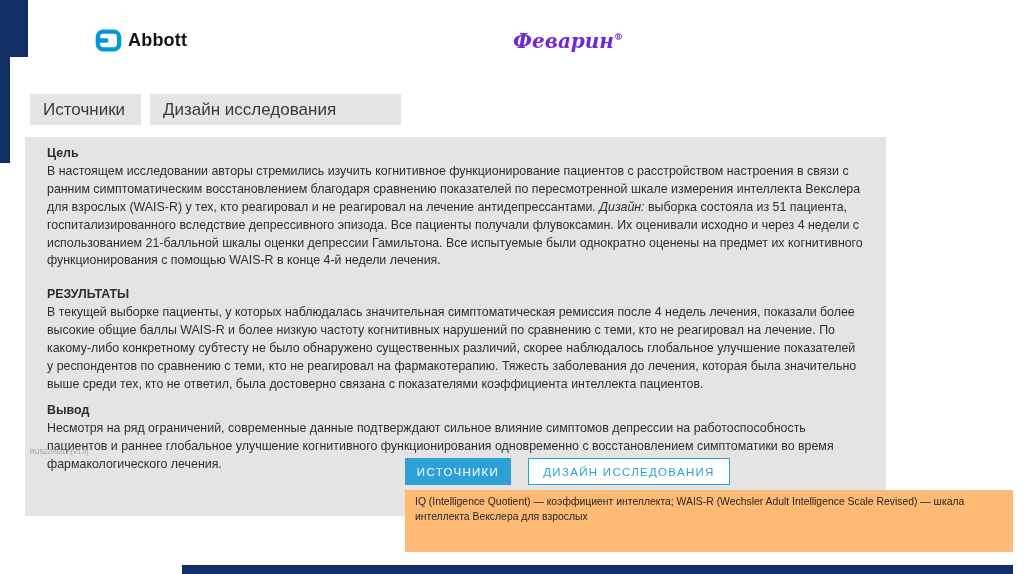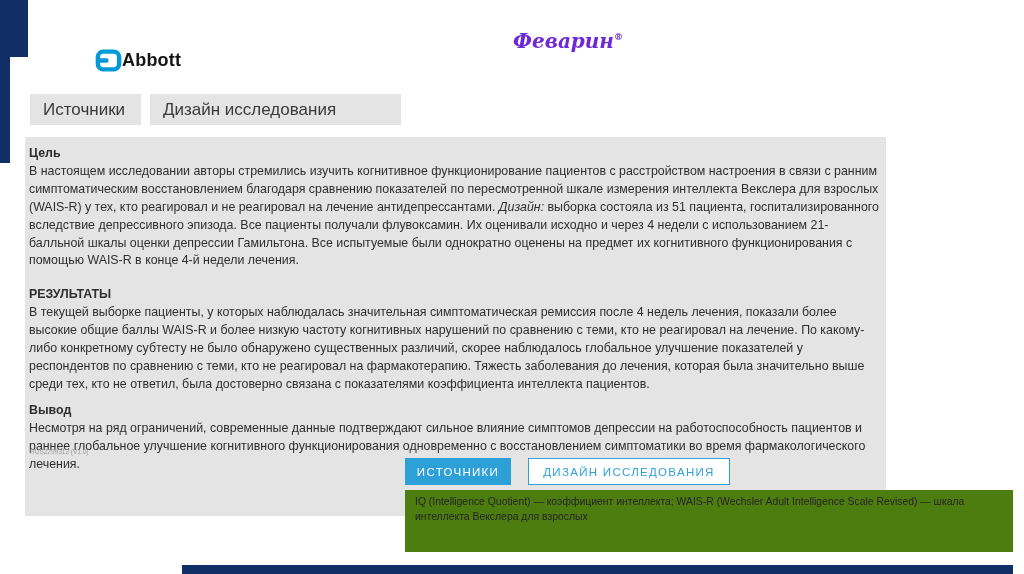--- a/index.html
+++ b/index.html
@@ -5,58 +5,58 @@
   html,body{margin:0;padding:0;background:#fff;}
   .page{
     position:relative;width:1024px;height:574px;background:#ffffff;
     font-family:"Liberation Sans",sans-serif;overflow:hidden;
   }
   
   .corner-block{position:absolute;left:0;top:0;width:28px;height:57px;background:#112f66;}
   .left-strip{position:absolute;left:0;top:0;width:10px;height:163px;background:#112f66;}
   .bottom-bar{position:absolute;left:182px;top:565px;width:831px;height:9px;background:#112f66;}
   
-  .logo{position:absolute;left:95px;top:29px;display:flex;align-items:center;margin-top:20px;}
+  .logo{position:absolute;left:95px;top:29px;display:flex;align-items:center;gap:6px;}
   .logo-text{font-weight:bold;font-size:18px;color:#141414;letter-spacing:.2px;}
   
   .title-wrap{position:absolute;left:112px;right:0;top:29px;text-align:center;}
   .product-title{
     font-family:"DejaVu Serif",serif;font-style:italic;font-weight:bold;
     font-size:20px;color:#6d28d9;
   }
   .reg{font-size:9px;vertical-align:super;font-style:normal;}
   
   .tab{
     position:absolute;top:94px;height:31px;background:#e4e4e4;color:#3a3a3a;
     font-size:17px;line-height:31px;padding-left:13px;box-sizing:border-box;cursor:pointer;
   }
   .tab-sources{left:30px;width:111px;}
   .tab-design{left:150px;width:251px;}
   
   .abstract{
     position:absolute;left:25px;top:137px;width:861px;height:379px;background:#e4e4e4;
-    box-sizing:border-box;padding:8px 4px;color:#2e2e2e;font-size:12.4px;line-height:17.9px;
+    box-sizing:border-box;padding:8px 22px;color:#2e2e2e;font-size:12.4px;line-height:17.9px;
     overflow:hidden;
   }
   .abstract p{margin:0 0 8px 0;}
   .abstract .hd{font-weight:bold;}
   .abstract .it{font-style:italic;}
   
   .doc-code{position:absolute;left:30px;top:448px;font-size:6.5px;color:#9a9a9a;}
   
   .nav-btn{
     position:absolute;top:458px;height:27px;box-sizing:border-box;
     display:flex;align-items:center;justify-content:center;
     font-size:11.5px;letter-spacing:1.3px;cursor:pointer;
   }
   .btn-sources{left:405px;width:106px;background:#2ea0d8;color:#ffffff;}
   .btn-design{left:528px;width:202px;background:#ffffff;border:1px solid #2ea0d8;color:#2ea0d8;}
   
   .footnote{
-    position:absolute;left:405px;top:490px;width:608px;height:62px;background:#4d7c0f;
+    position:absolute;left:405px;top:490px;width:608px;height:62px;background:#fdba74;
     box-sizing:border-box;padding:5px 10px;color:#262626;font-size:10.4px;line-height:14.8px;
     overflow:hidden;
   }
   .footnote p{margin:0;}
 </style>
 </head>
 <body>
 
 <div class="page">
 

